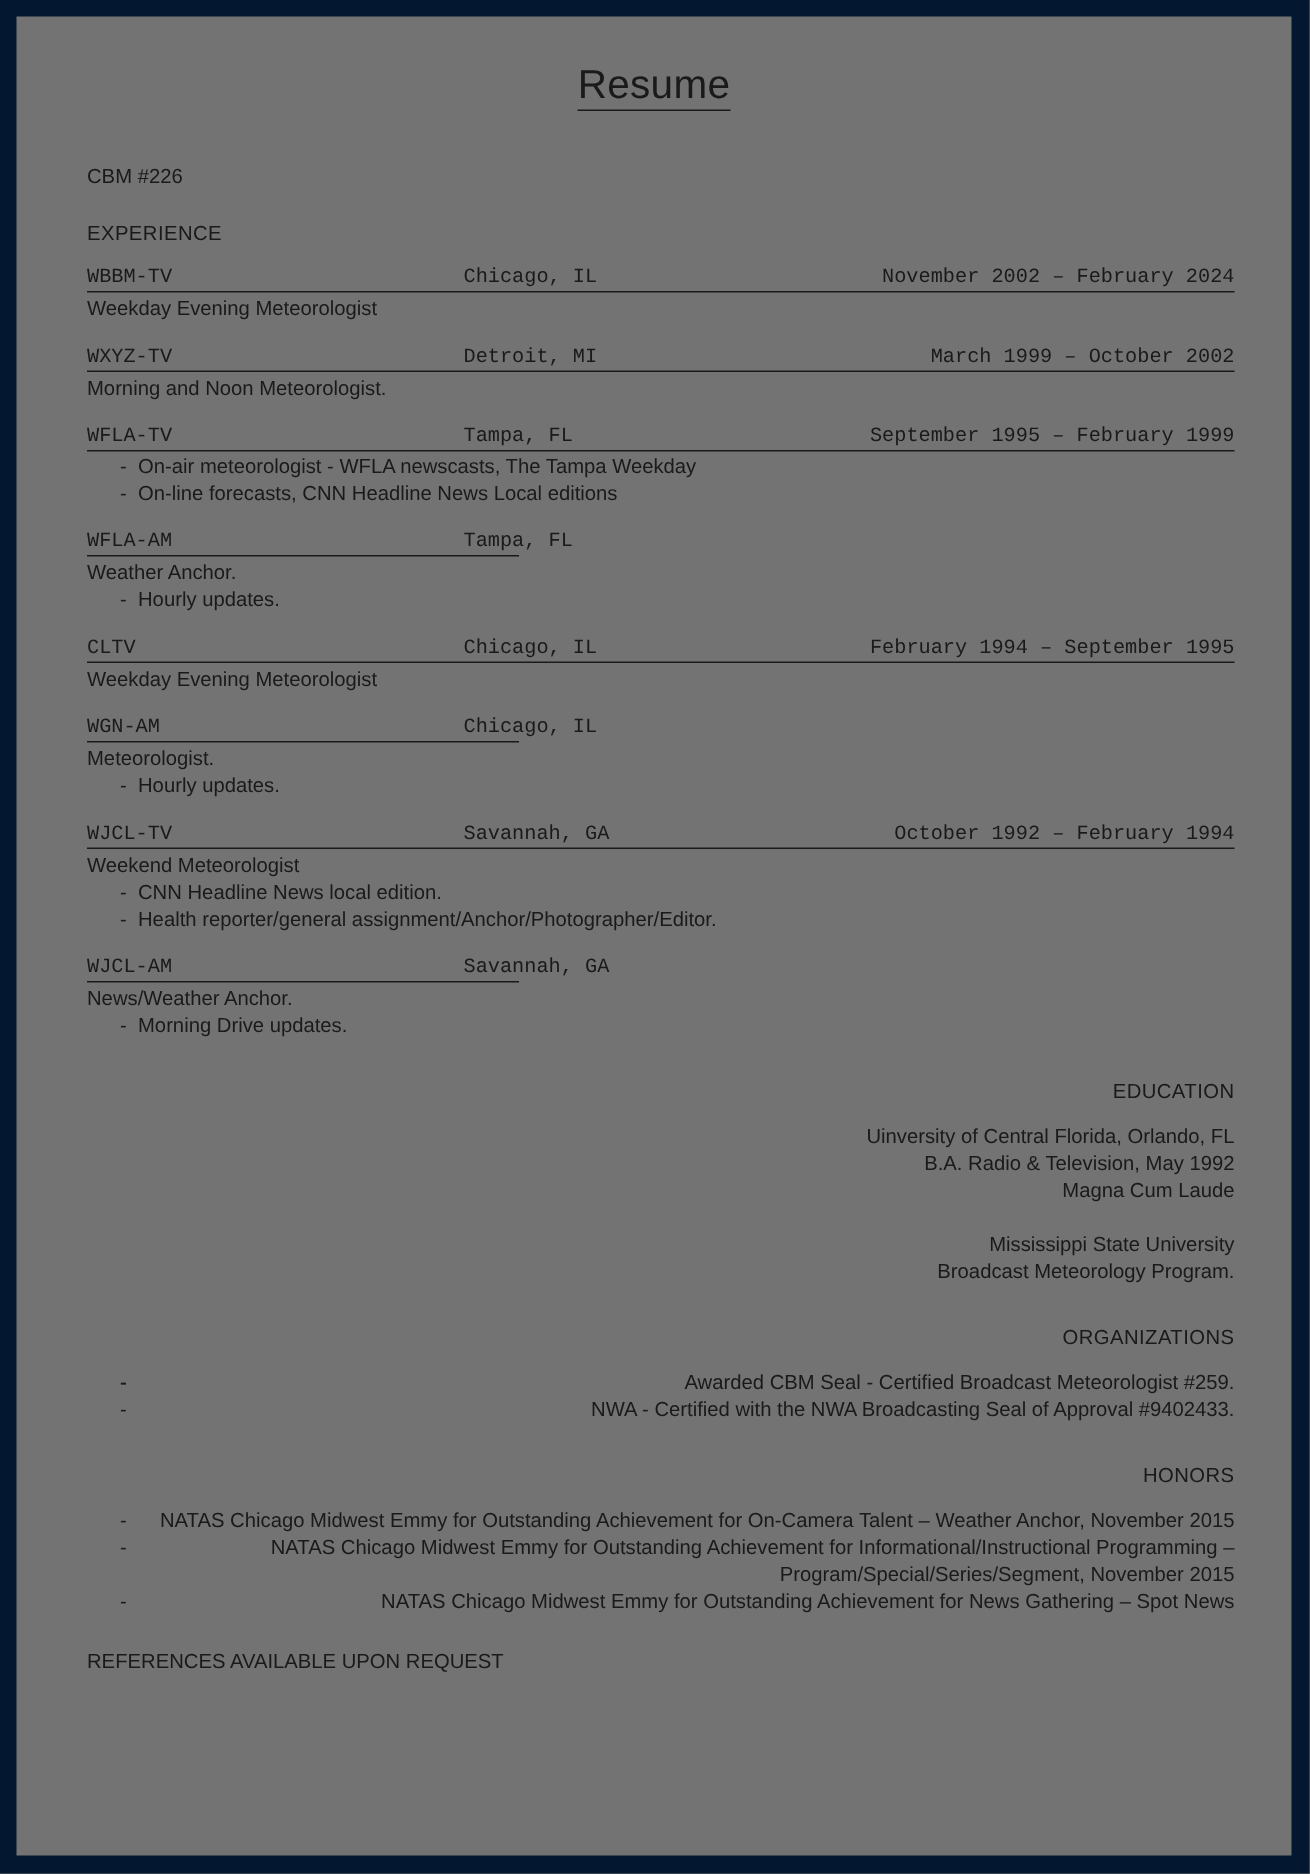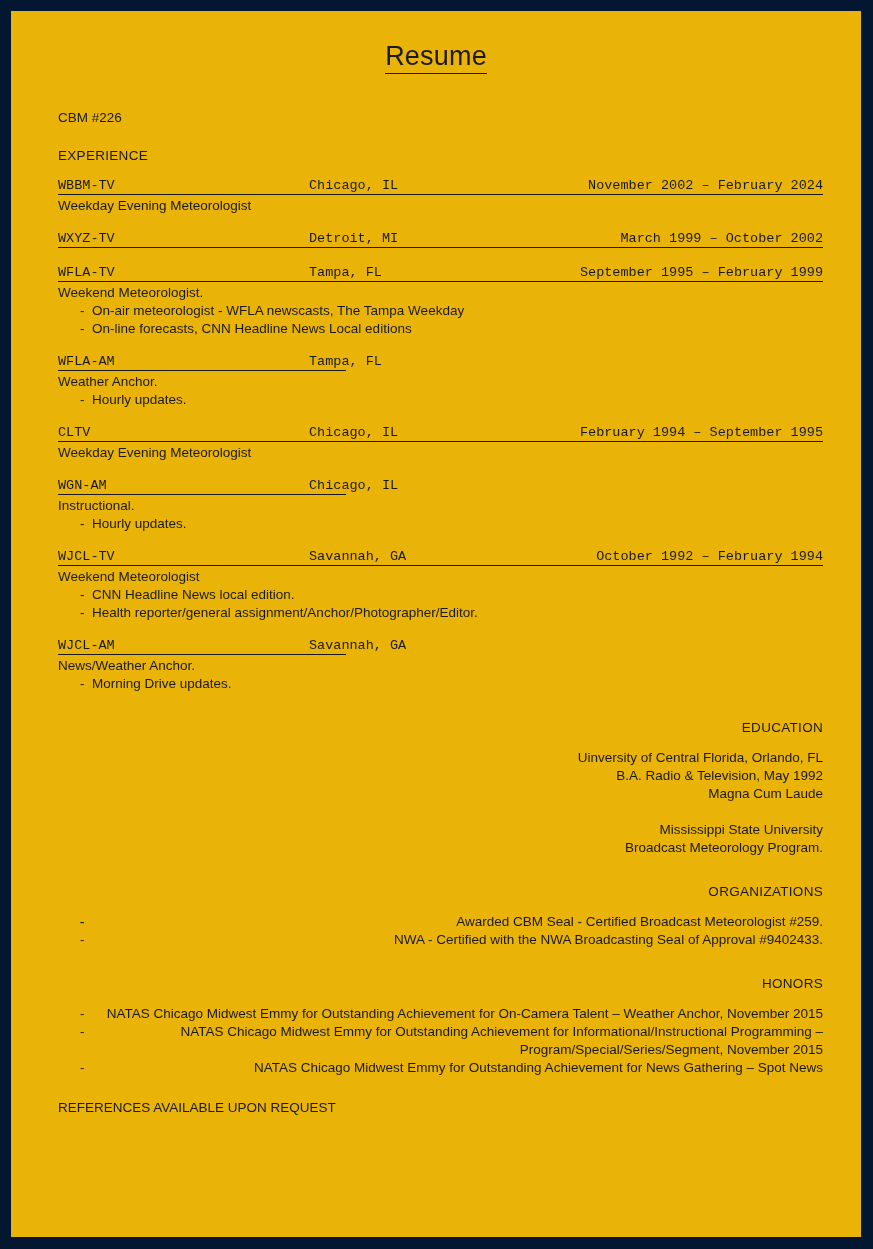--- a/index.html
+++ b/index.html
@@ -13,21 +13,21 @@
     background: #041730;
     font-family: "Liberation Sans", sans-serif;
     overflow: hidden;
   }
   .page-frame {
     position: absolute;
     left: 11px;
     top: 11px;
     width: 850px;
     height: 1226px;
-    background: #eab308;
+    background: #737373;
     box-sizing: border-box;
     overflow: hidden;
   }
   .doc {
     position: absolute;
     left: 0;
     top: 0;
     width: 850px;
     padding: 0;
   }
@@ -159,29 +159,29 @@
             </div>
             <p class="job-role">Weekday Evening Meteorologist</p>
           </li>
           <li class="job">
             <div class="job-header with-date">
               <span class="job-station">WXYZ-TV</span>
               <span class="job-city">Detroit, MI</span>
               <span class="job-dates">March 1999 – October 2002</span>
               <span class="rule"></span>
             </div>
+            <p class="job-role">Morning and Noon Meteorologist.</p>
           </li>
           <li class="job">
             <div class="job-header with-date">
               <span class="job-station">WFLA-TV</span>
               <span class="job-city">Tampa, FL</span>
               <span class="job-dates">September 1995 – February 1999</span>
               <span class="rule"></span>
             </div>
-            <p class="job-role">Weekend Meteorologist.</p>
             <ul class="bullets">
               <li><span class="dash">-</span><span>On-air meteorologist - WFLA newscasts, The Tampa Weekday</span></li>
               <li><span class="dash">-</span><span>On-line forecasts, CNN Headline News Local editions</span></li>
             </ul>
           </li>
           <li class="job">
             <div class="job-header no-date">
               <span class="job-station">WFLA-AM</span>
               <span class="job-city">Tampa, FL</span>
               <span class="rule"></span>
@@ -199,21 +199,21 @@
               <span class="rule"></span>
             </div>
             <p class="job-role">Weekday Evening Meteorologist</p>
           </li>
           <li class="job">
             <div class="job-header no-date">
               <span class="job-station">WGN-AM</span>
               <span class="job-city">Chicago, IL</span>
               <span class="rule"></span>
             </div>
-            <p class="job-role">Instructional.</p>
+            <p class="job-role">Meteorologist.</p>
             <ul class="bullets">
               <li><span class="dash">-</span><span>Hourly updates.</span></li>
             </ul>
           </li>
           <li class="job">
             <div class="job-header with-date">
               <span class="job-station">WJCL-TV</span>
               <span class="job-city">Savannah, GA</span>
               <span class="job-dates">October 1992 – February 1994</span>
               <span class="rule"></span>

